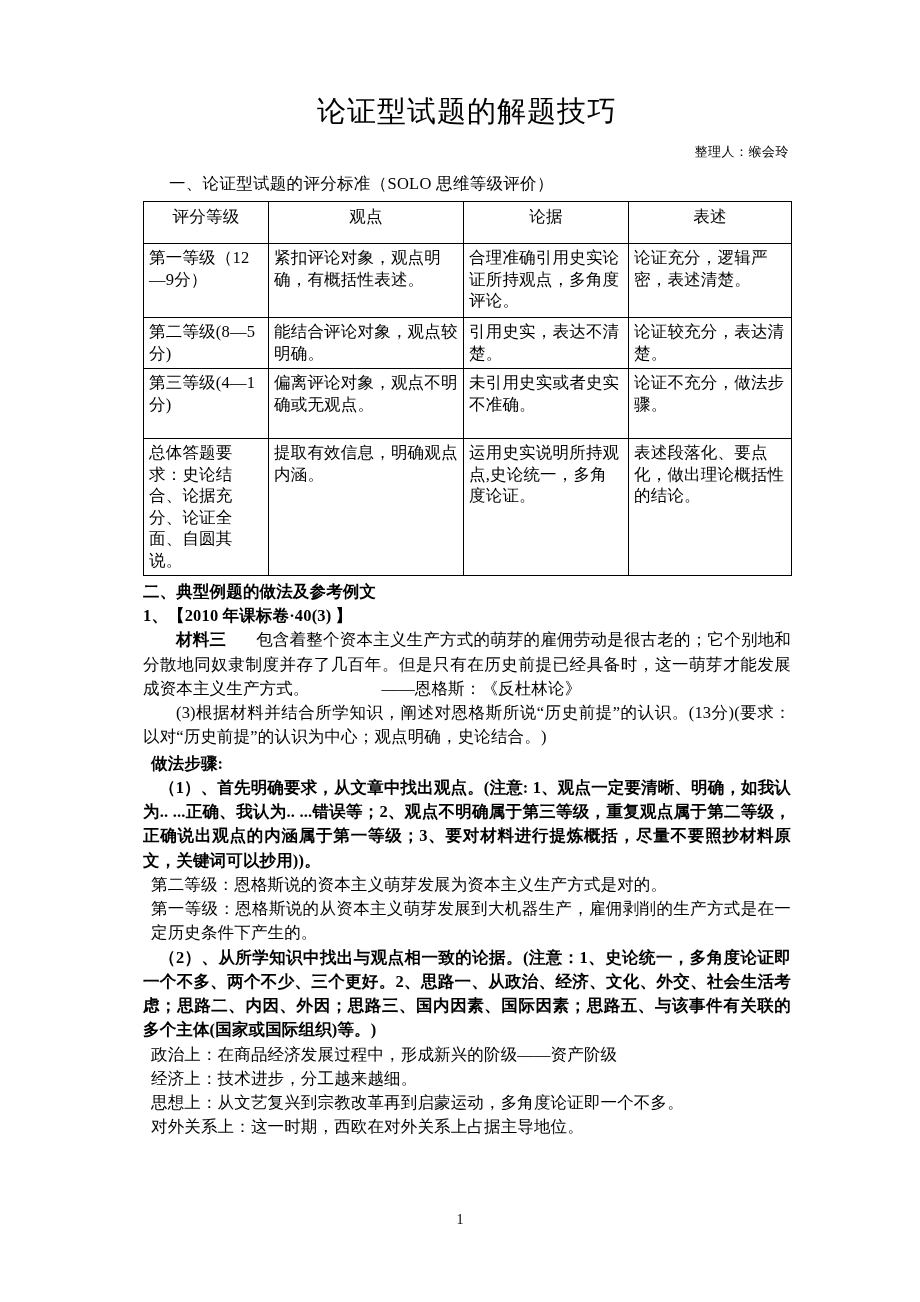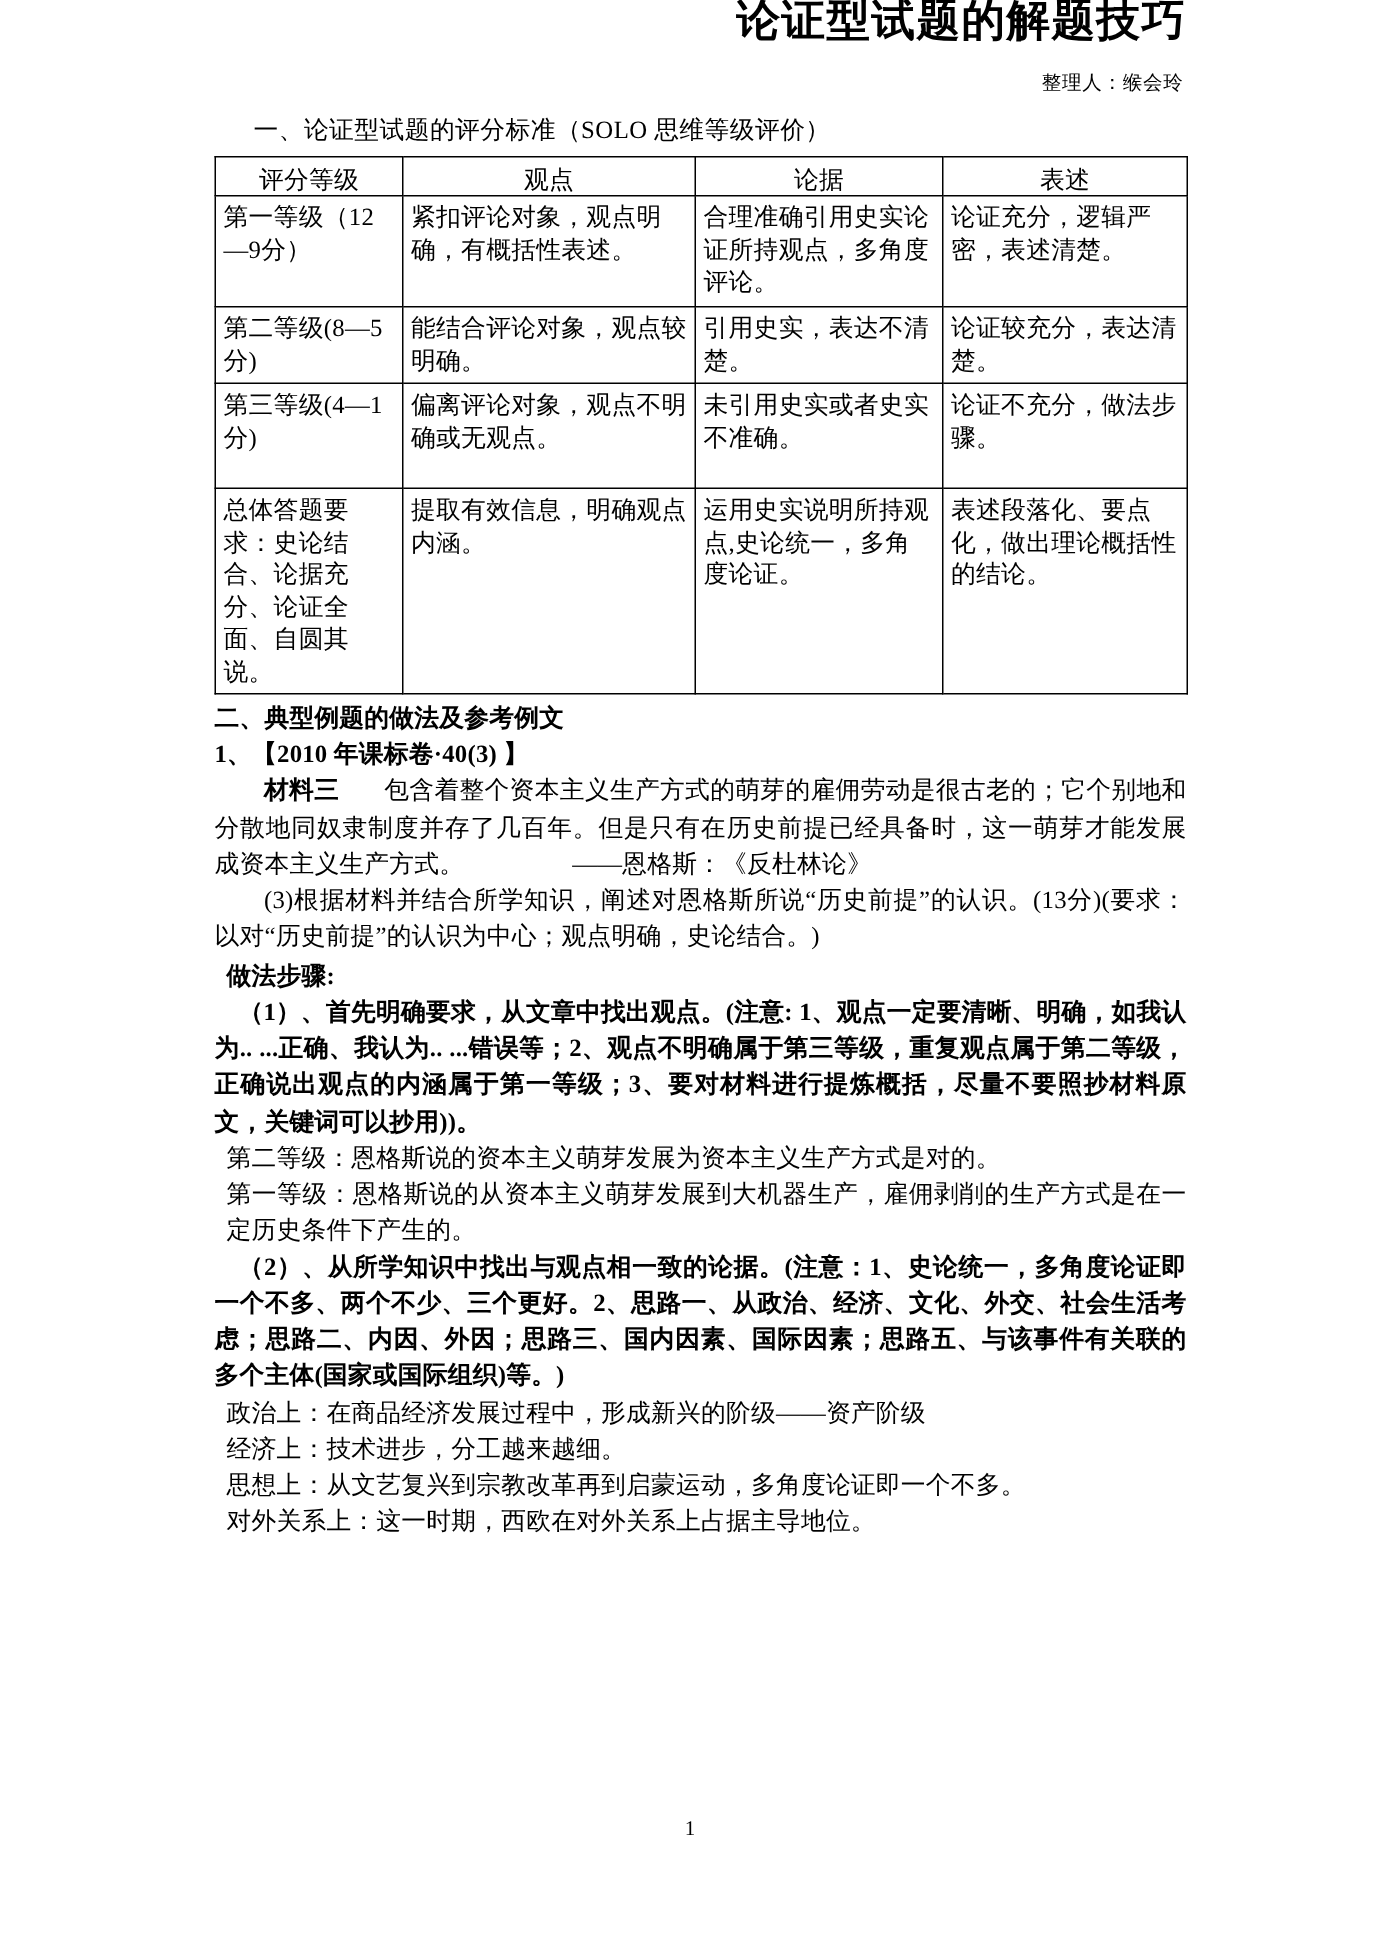--- a/index.html
+++ b/index.html
@@ -25,25 +25,26 @@
   }
   .content {
     position: absolute;
     left: 143px;
     top: 0;
     width: 648px;
   }
 
   
   .doc-title {
-    text-align: right;
+    text-align: center;
     font-size: 29px;
-    font-weight: bold;
+    font-weight: normal;
     letter-spacing: 1px;
     margin: 0;
+    padding-top: 97px;
     line-height: 1.0;
     font-family: "Liberation Serif", "DejaVu Serif", serif;
   }
   .byline {
     text-align: right;
     font-size: 13px;
     margin: 0;
     padding-top: 17px;
     padding-right: 2px;
     letter-spacing: 0.5px;
@@ -67,21 +68,21 @@
   table.rubric td {
     border: 1px solid #000000;
     vertical-align: top;
     padding: 3px 5px 4px 5px;
     line-height: 1.30;
     letter-spacing: 0.2px;
   }
   table.rubric td.hdr {
     text-align: center;
     padding-top: 4px;
-    padding-bottom: 0;
+    padding-bottom: 16px;
   }
   .col-a { width: 125px; }
   .col-b { width: 195px; }
   .col-c { width: 165px; }
   .col-d { width: 163px; }
   .cell-tall-1 { height: 66px; }
   .cell-tall-2 { height: 38px; }
   .cell-tall-3 { height: 62px; }
   .cell-tall-4 { height: 68px; }
 

